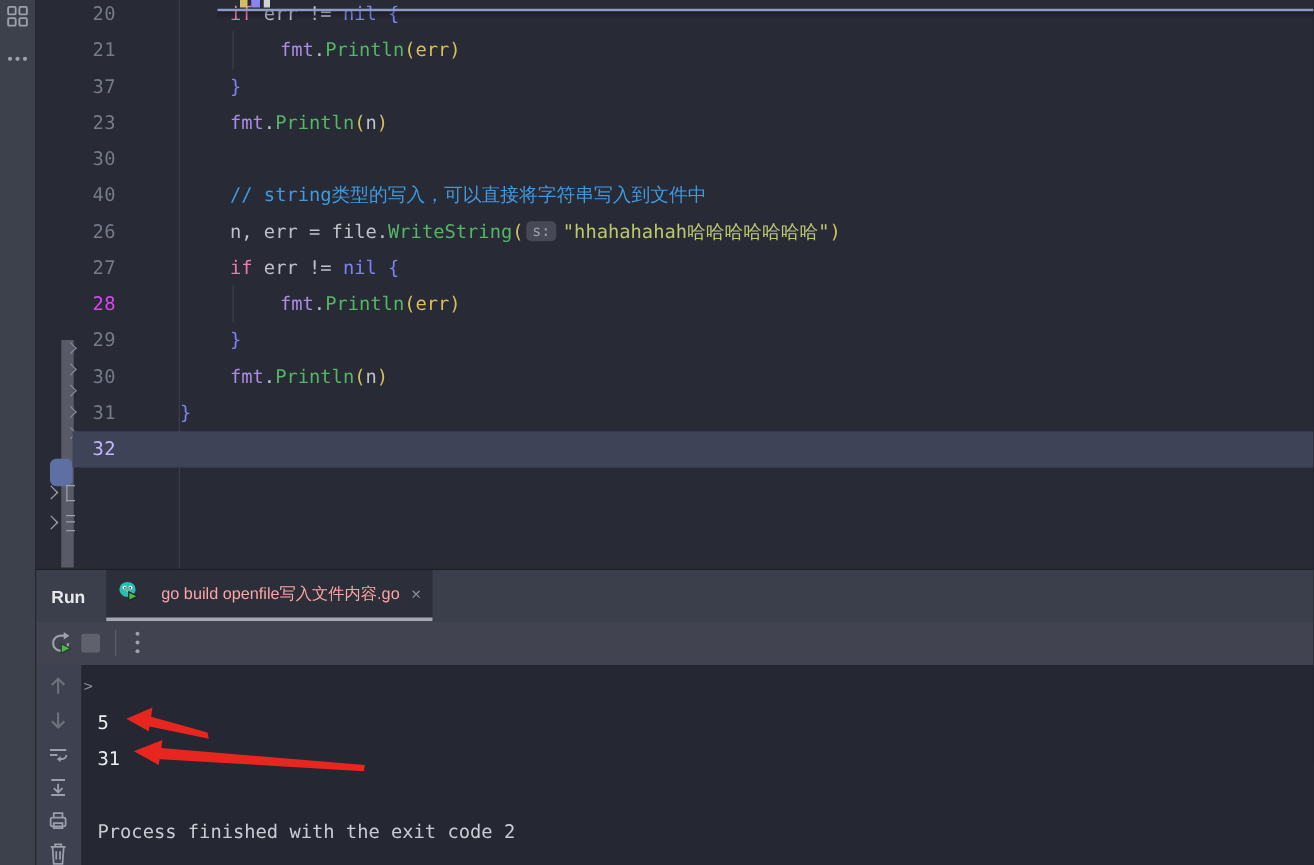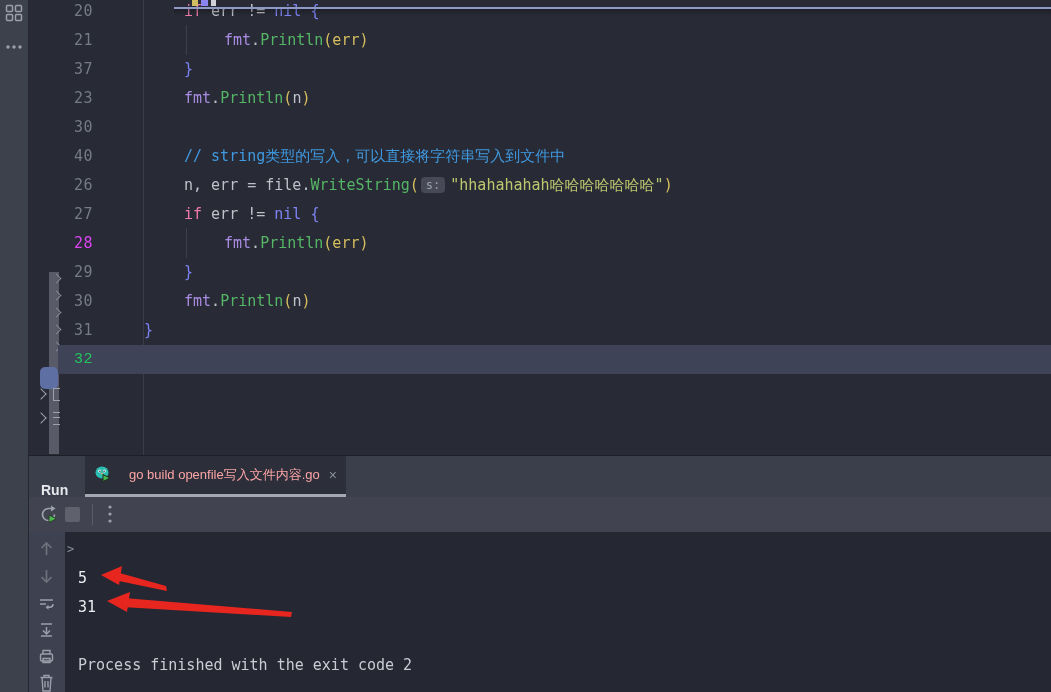--- a/index.html
+++ b/index.html
@@ -49,21 +49,21 @@
   .lnum{width:42px;text-align:right;padding-right:7px;box-sizing:border-box;
         flex:none;letter-spacing:.5px;}
   .lcode{margin-left:44px;}
   .inlay{display:inline-block;background:#474a56;color:#9aa0a8;border-radius:4px;
          font-size:12px;line-height:16px;padding:0 5px;margin:0 5px 0 2px;
          vertical-align:1px;}
 
   
   #runheader{position:absolute;left:28px;top:455px;width:1023px;height:42px;
              background:#3b3e4b;border-top:1px solid #1d1f27;box-sizing:border-box;}
-  #runlabel{position:absolute;left:13px;top:14px;line-height:41px;font-weight:bold;
+  #runlabel{position:absolute;left:13px;top:1px;line-height:41px;font-weight:bold;
             font-size:14px;color:#e6e8ec;}
   #runtab{position:absolute;left:57px;top:0;width:261px;height:41px;
           background:#2c2e3a;border-bottom:3px solid #a3a8b1;box-sizing:border-box;
           display:flex;align-items:center;padding:0 9px;cursor:pointer;}
   #runtab .tabtitle{font-size:13px;color:#fca5a5;white-space:nowrap;
           overflow:hidden;margin-left:18px;}
   #runtab .tabclose{margin-left:auto;padding-left:6px;color:#8a8f99;font-size:14px;
           line-height:14px;cursor:pointer;}
   #runtoolbar{position:absolute;left:28px;top:497px;width:1023px;height:35px;
               background:#414450;}
@@ -139,21 +139,21 @@
         <div class="crow"><span class="lnum" style="color: rgb(117, 123, 135);">37</span><span class="lcode" style="padding-left: 40px;"><span style="color: rgb(125, 131, 242);">}</span></span></div>
         <div class="crow"><span class="lnum" style="color: rgb(117, 123, 135);">23</span><span class="lcode" style="padding-left: 40px;"><span style="color: rgb(169, 140, 226);">fmt</span><span style="color: rgb(190, 193, 200);">.</span><span style="color: rgb(85, 182, 101);">Println</span><span style="color: rgb(215, 191, 94);">(</span><span style="color: rgb(190, 193, 200);">n</span><span style="color: rgb(215, 191, 94);">)</span></span></div>
         <div class="crow"><span class="lnum" style="color: rgb(117, 123, 135);">30</span><span class="lcode" style="padding-left: 40px;"></span></div>
         <div class="crow"><span class="lnum" style="color: rgb(117, 123, 135);">40</span><span class="lcode" style="padding-left: 40px;"><span style="color: rgb(63, 154, 224);">// string类型的写入，可以直接将字符串写入到文件中</span></span></div>
         <div class="crow"><span class="lnum" style="color: rgb(117, 123, 135);">26</span><span class="lcode" style="padding-left: 40px;"><span style="color: rgb(190, 193, 200);">n, err = file.</span><span style="color: rgb(85, 182, 101);">WriteString</span><span style="color: rgb(215, 191, 94);">(</span><span class="inlay">s:</span><span style="color: rgb(189, 199, 109);">"hhahahahah哈哈哈哈哈哈哈"</span><span style="color: rgb(215, 191, 94);">)</span></span></div>
         <div class="crow"><span class="lnum" style="color: rgb(117, 123, 135);">27</span><span class="lcode" style="padding-left: 40px;"><span style="color: rgb(239, 123, 171);">if</span><span style="color: rgb(190, 193, 200);"> err != </span><span style="color: rgb(125, 131, 242);">nil</span><span style="color: rgb(125, 131, 242);"> {</span></span></div>
         <div class="crow"><span class="lnum" style="color: #d946ef;">28</span><span class="lcode" style="padding-left: 80px;"><span style="color: rgb(169, 140, 226);">fmt</span><span style="color: rgb(190, 193, 200);">.</span><span style="color: rgb(85, 182, 101);">Println</span><span style="color: rgb(215, 191, 94);">(err)</span></span></div>
         <div class="crow"><span class="lnum" style="color: rgb(117, 123, 135);">29</span><span class="lcode" style="padding-left: 40px;"><span style="color: rgb(125, 131, 242);">}</span></span></div>
         <div class="crow"><span class="lnum" style="color: rgb(117, 123, 135);">30</span><span class="lcode" style="padding-left: 40px;"><span style="color: rgb(169, 140, 226);">fmt</span><span style="color: rgb(190, 193, 200);">.</span><span style="color: rgb(85, 182, 101);">Println</span><span style="color: rgb(215, 191, 94);">(</span><span style="color: rgb(190, 193, 200);">n</span><span style="color: rgb(215, 191, 94);">)</span></span></div>
         <div class="crow"><span class="lnum" style="color: rgb(117, 123, 135);">31</span><span class="lcode" style="padding-left: 0px;"><span style="color: rgb(125, 131, 242);">}</span></span></div>
-        <div class="crow cur"><span class="lnum" style="color: #22c55e; font-family: Liberation Mono, monospace;">32</span><span class="lcode" style="padding-left: 0px;"></span></div>
+        <div class="crow cur"><span class="lnum" style="color: #c4b5fd;">32</span><span class="lcode" style="padding-left: 0px;"></span></div>
       </div>
 
     <div class="frag" style="left:163px;width:6px;background:#d3bd63"></div>
     <div class="frag" style="left:172px;width:7px;background:#8a85ee"></div>
     <div class="frag" style="left:182px;width:5px;background:#cfd2d8"></div>
     <div id="topline"></div>
     <div id="topshadow"></div>
   </div>
 
   <div id="runheader">

